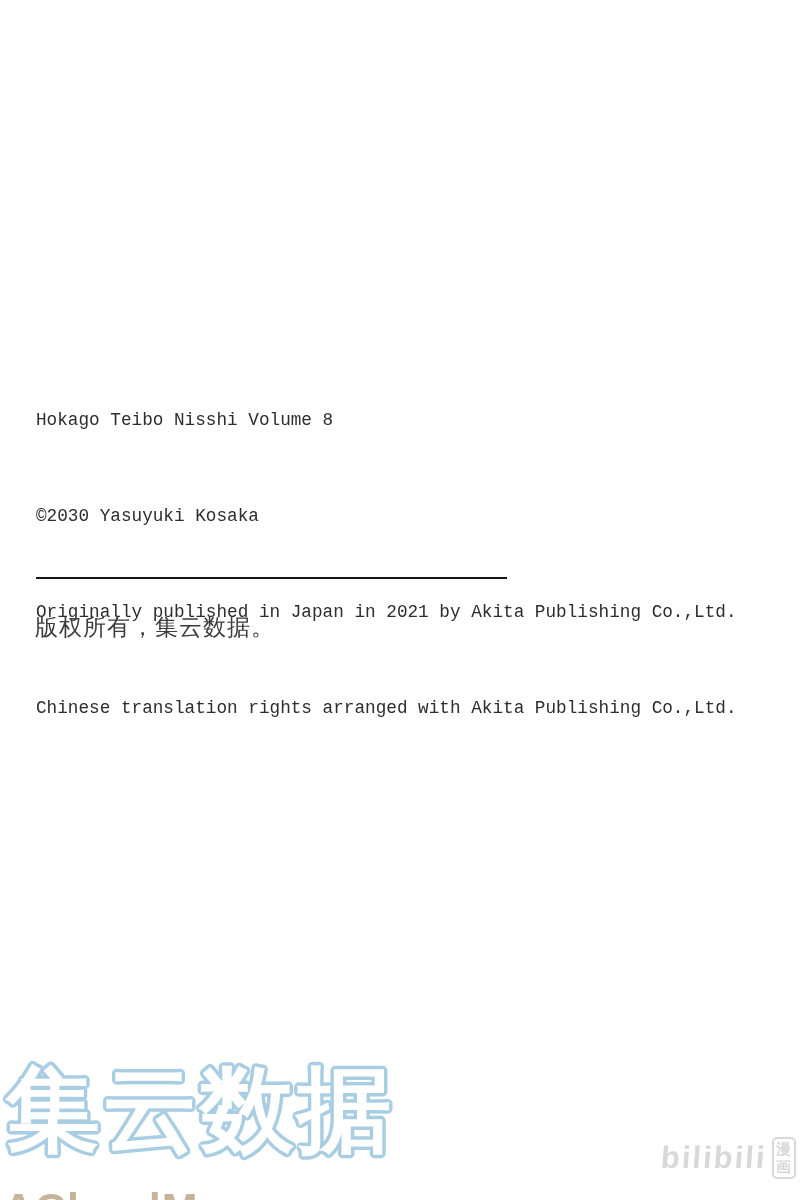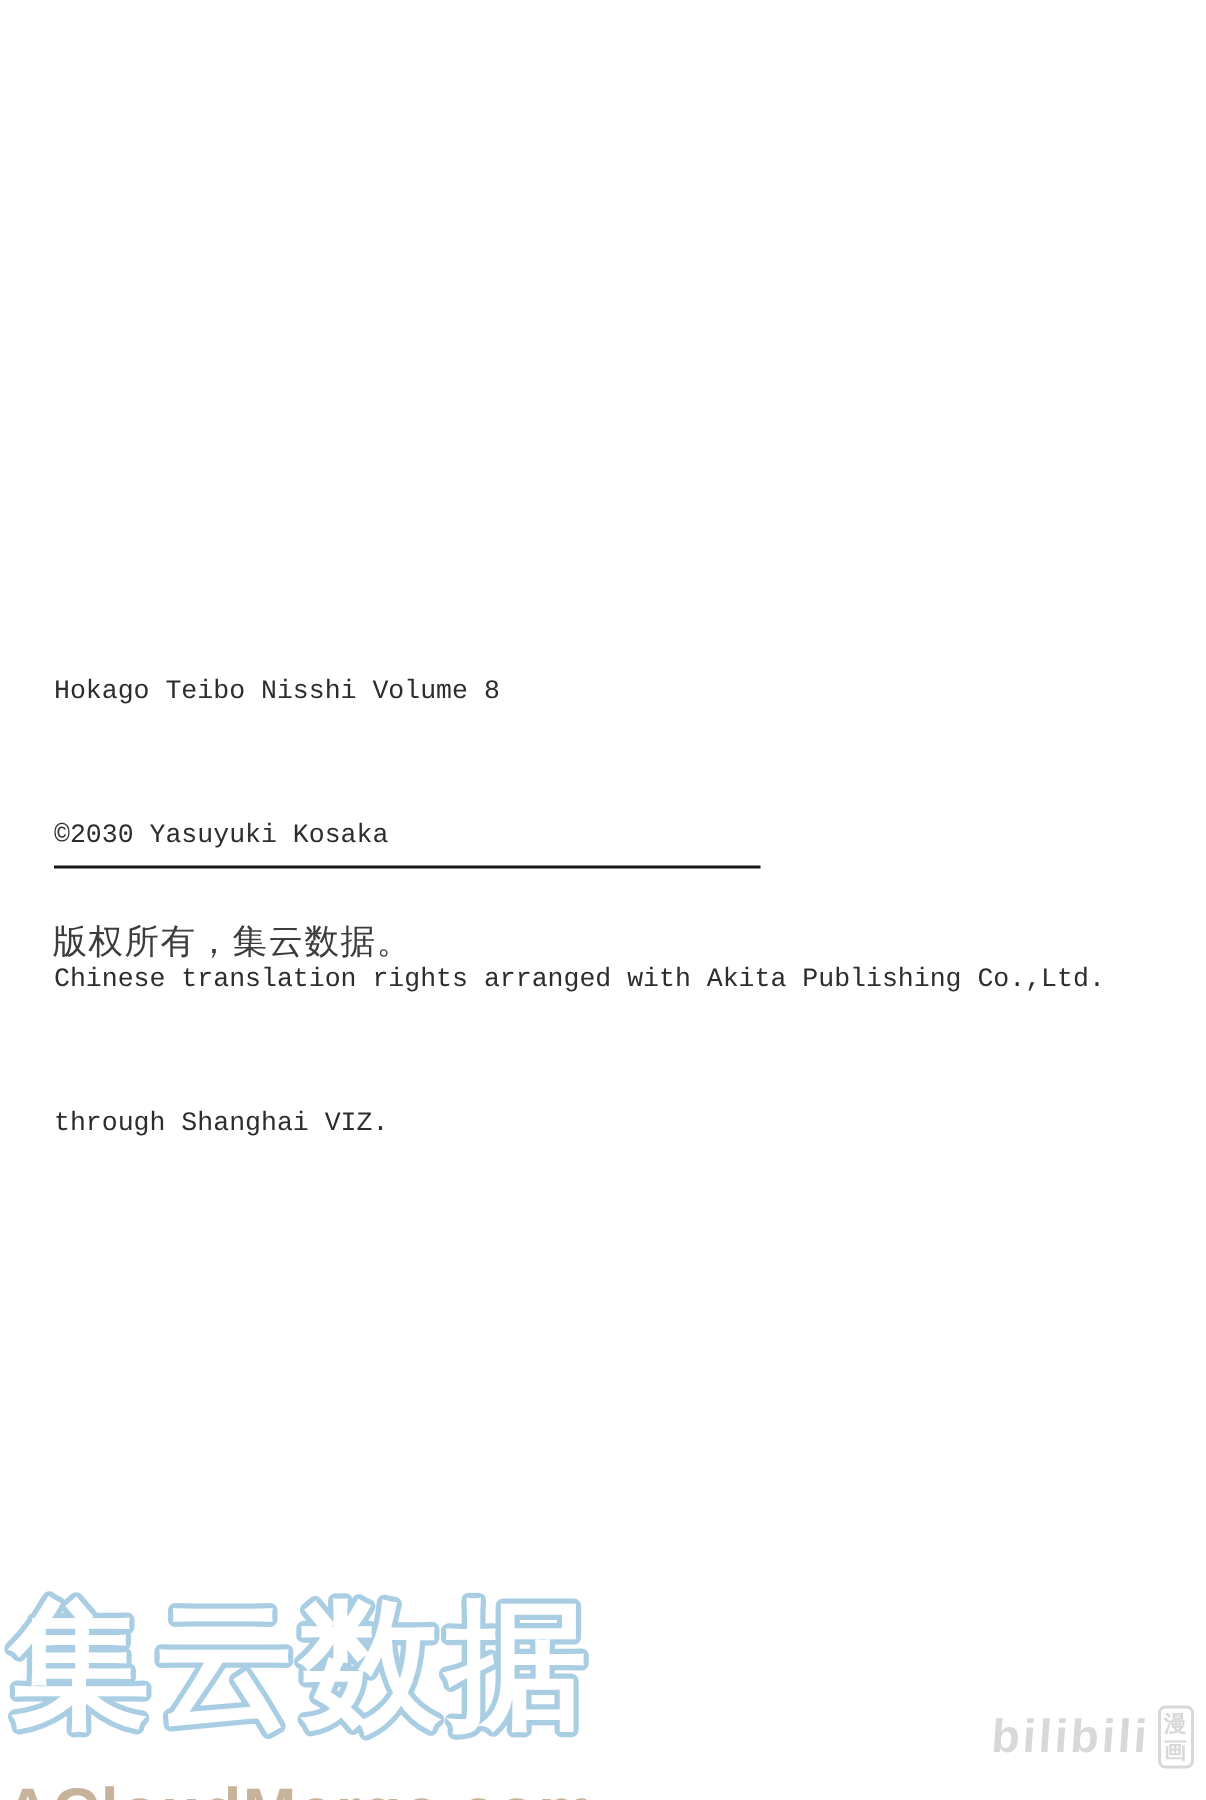--- a/index.html
+++ b/index.html
@@ -18,21 +18,21 @@
     position: relative;
     background: var(--page-bg);
     overflow: hidden;
     font-family: "Liberation Sans", sans-serif;
   }
 
   
   .copyright-block {
     position: absolute;
     left: 36px;
-    top: 381px;
+    top: 340px;
     font-family: "Liberation Mono", "DejaVu Sans Mono", monospace;
     font-size: 17.7px;
     line-height: 32px;
     color: var(--copy-text);
     white-space: pre;
   }
 
   
   .divider {
     position: absolute;
@@ -118,22 +118,22 @@
     line-height: 18px;
     font-weight: bold;
   }
 </style>
 </head>
 <body>
 
 <div class="copyright-block">
   <div>Hokago Teibo Nisshi Volume 8</div>
   <div>©2030 Yasuyuki Kosaka</div>
+  <div>Originally published in Japan in 2021 by Akita Publishing Co.,Ltd.</div>
   <div>Chinese translation rights arranged with Akita Publishing Co.,Ltd.</div>
-  <div>through Shanghai VIZ.</div>
 </div>
 
 <div class="divider"></div>
 
 <div class="rights-notice">版权所有，集云数据。</div>
 
 <svg class="wm-brand-svg" viewBox="0 0 400 112" aria-hidden="true">
   <text x="4" y="92">集云数据</text>
 </svg>
 

